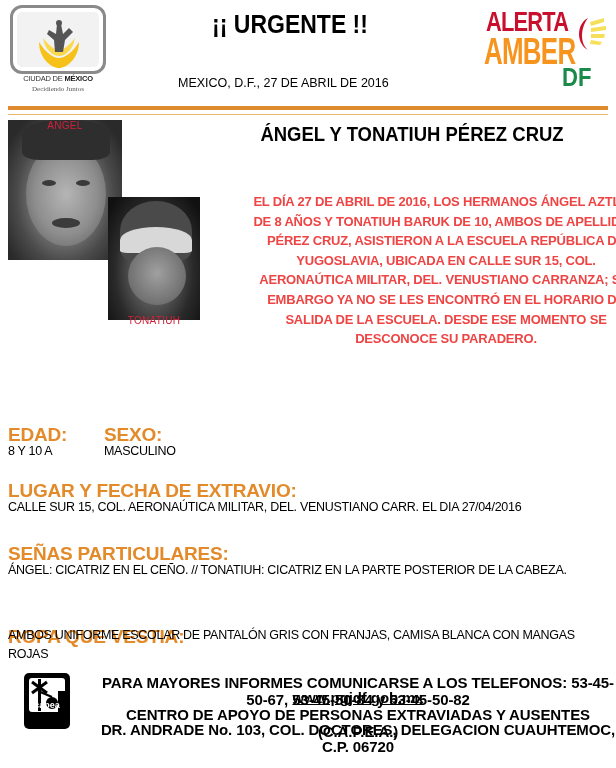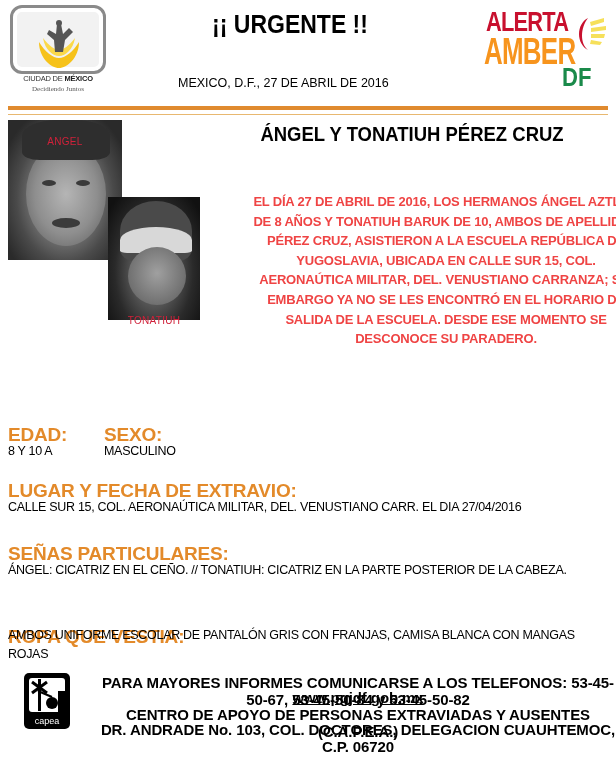--- a/index.html
+++ b/index.html
@@ -97,22 +97,22 @@
     .senas-value { left: 8px; top: 563px; width: 600px; }
     .ropa-label { left: 8px; top: 626px; }
     .ropa-value { left: 8px; top: 626px; width: 590px; line-height: 19px; }
 
     
     .capea-logo {
       left: 24px; top: 673px; width: 46px; height: 56px; background: #000; border-radius: 5px;
     }
     .capea-logo svg { position: absolute; left: 0; top: 0; }
     .capea-word {
-      position: absolute; left: 0; right: 0; bottom: 3px; text-align: center;
-      color: #fff; font-size: 9px; font-weight: normal; margin-top: 34px;
+      position: absolute; left: 0; right: 0; bottom: 19px; text-align: center;
+      color: #fff; font-size: 9px; font-weight: bold; margin-top: 34px;
     }
 
     .footer { left: 100px; width: 516px; text-align: center; font-size: 15px; font-weight: bold; letter-spacing: -0.1px; }
     .footer-phones { top: 674px; }
     .footer-web { top: 689px; text-decoration: underline; }
     .footer-center { top: 706px; }
     .footer-address { top: 721px; }
   </style>
 </head>
 <body>
@@ -146,21 +146,21 @@
 
 <div class="abs rule-thick"></div>
 <div class="abs rule-thin"></div>
 
 <div class="abs photo-angel">
   <div class="face" style="left:18px;top:22px;width:80px;height:104px;background:radial-gradient(ellipse at 50% 50%,#b5b5b5 0%,#8e8e8e 55%,#5a5a5a 100%);"></div>
   <div class="face" style="left:14px;top:0px;width:88px;height:40px;border-radius:40% 40% 20% 20%;background:#2e2e2e;"></div>
   <div class="face" style="left:34px;top:60px;width:14px;height:6px;background:#3a3a3a;"></div>
   <div class="face" style="left:68px;top:60px;width:14px;height:6px;background:#3a3a3a;"></div>
   <div class="face" style="left:44px;top:98px;width:28px;height:10px;background:#3b3b3b;"></div>
-  <div class="photo-label" style="top:16px;">ANGEL</div>
+  <div class="photo-label" style="top:0;">ANGEL</div>
 </div>
 <div class="abs photo-tona">
   <div class="face" style="left:12px;top:4px;width:72px;height:60px;border-radius:50% 50% 20% 20%;background:#4a4a4a;"></div>
   <div class="face" style="left:12px;top:30px;width:72px;height:26px;border-radius:50% 50% 10% 10%;background:#d8d8d8;"></div>
   <div class="face" style="left:20px;top:50px;width:58px;height:58px;background:radial-gradient(ellipse at 50% 45%,#a0a0a0 0%,#707070 70%,#3a3a3a 100%);"></div>
   <div class="photo-label" style="top:118px;">TONATIUH</div>
 </div>
 
 <div class="abs names">ÁNGEL Y TONATIUH PÉREZ CRUZ</div>
 <div class="abs description">EL DÍA 27 DE ABRIL DE 2016, LOS HERMANOS ÁNGEL AZTLÁN DE 8 AÑOS Y TONATIUH BARUK DE 10, AMBOS DE APELLIDOS PÉREZ CRUZ, ASISTIERON A LA ESCUELA REPÚBLICA DE YUGOSLAVIA, UBICADA EN CALLE SUR 15, COL. AERONAÚTICA MILITAR, DEL. VENUSTIANO CARRANZA; SIN EMBARGO YA NO SE LES ENCONTRÓ EN EL HORARIO DE SALIDA DE LA ESCUELA. DESDE ESE MOMENTO SE DESCONOCE SU PARADERO.</div>

